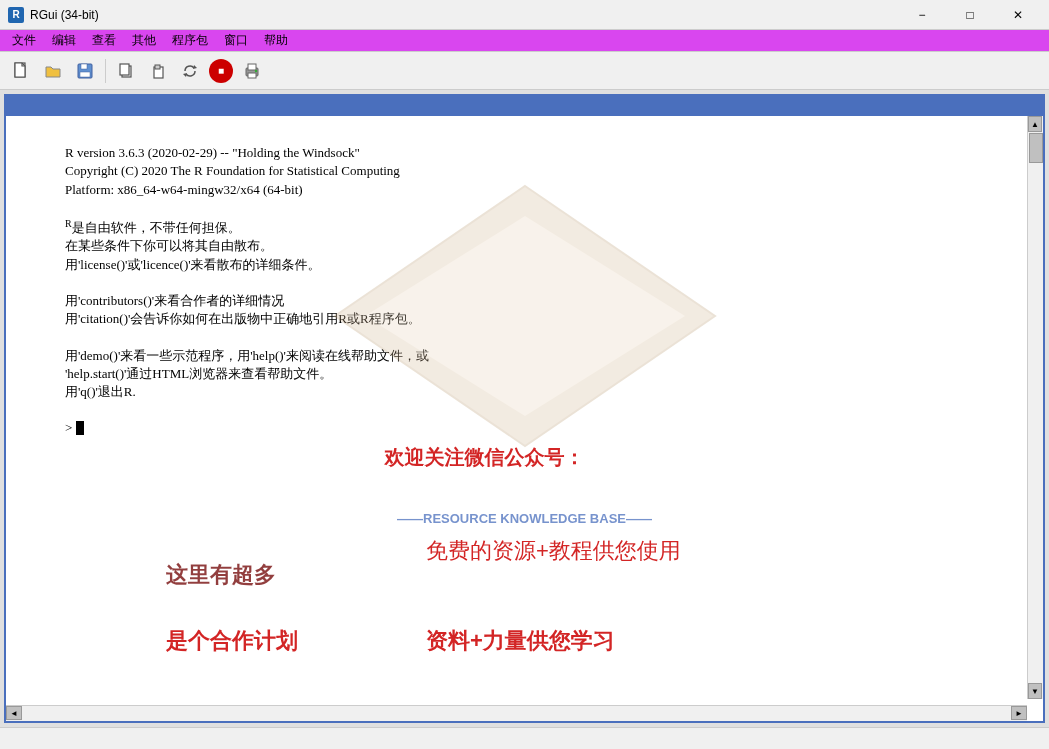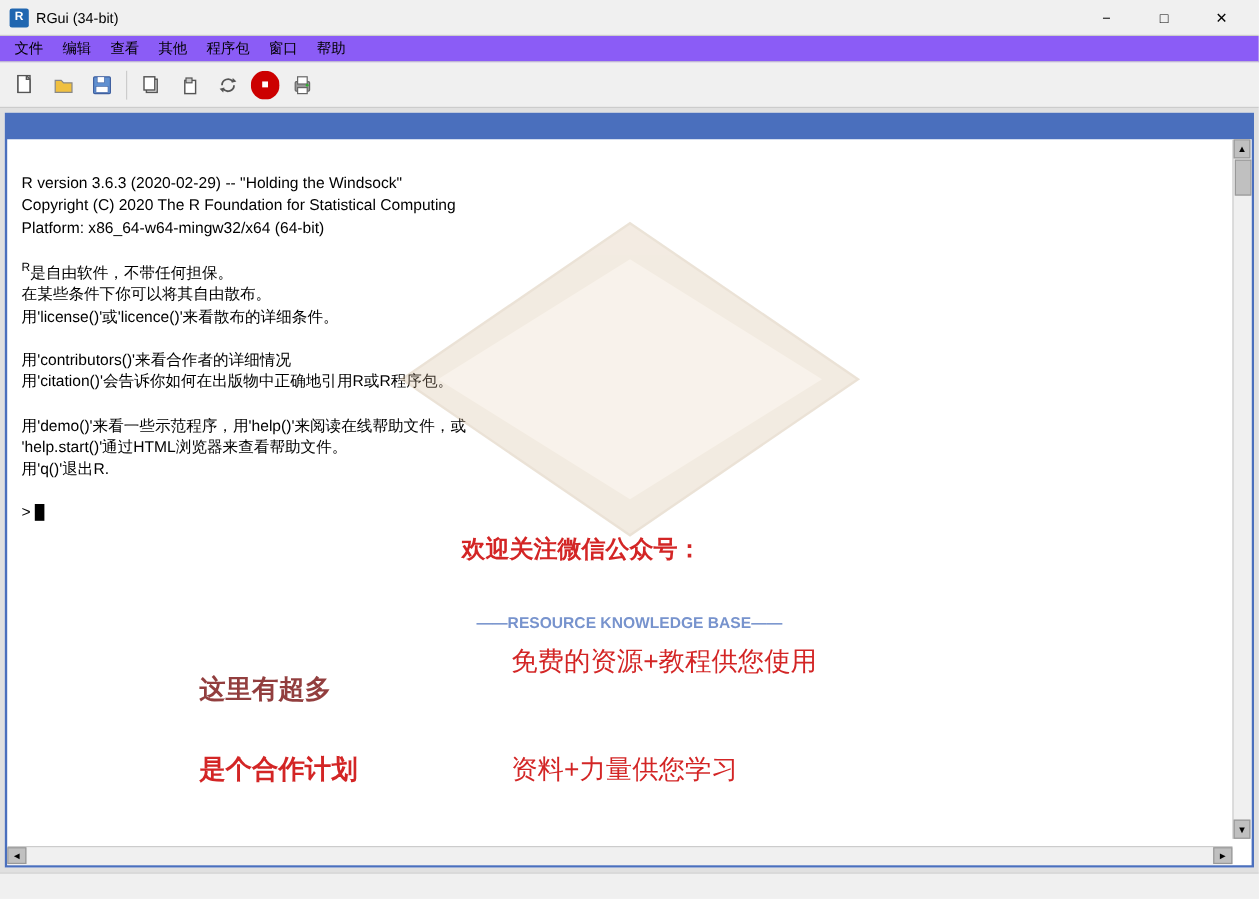--- a/index.html
+++ b/index.html
@@ -44,21 +44,21 @@
       cursor: pointer;
       display: flex;
       align-items: center;
       justify-content: center;
       font-size: 12px;
       color: #000;
     }
 
     
     .menu-bar {
-      background: #8b5cf6;
+      background: #d946ef;
       height: 22px;
       display: flex;
       align-items: center;
       padding: 0 4px;
       border-bottom: 1px solid #ccc;
     }
     .menu-item {
       padding: 2px 8px;
       font-size: 12px;
       cursor: pointer;
@@ -201,22 +201,23 @@
       background: #000;
       animation: blink 1s step-end infinite;
       vertical-align: text-bottom;
     }
     @keyframes blink {
       0%, 100% { opacity: 1; }
       50% { opacity: 0; }
     }
     .console-text {
       white-space: pre;
-      font-family: Liberation Sans, sans-serif;
+      font-family: Liberation Serif, serif;
       font-size: 13px;
+      margin-left: 47px;
     }
 
     .r-small {
       font-size: 10px;
       vertical-align: super;
     }
   </style>
 </head>
 <body>
 
@@ -341,21 +342,21 @@
 
       <div style="position:absolute;top:360px;left:50%;transform:translateX(-50%);font-size:13px;color:#4a6fbd;font-weight:bold;opacity:0.75;white-space:nowrap;margin-top:35px;">——RESOURCE KNOWLEDGE BASE——</div>
 
 
       <div style="position:absolute;top:444px;left:160px;font-size:22px;color:#7f1d1d;font-weight:bold;opacity:0.85;">这里有超多</div>
 
       <div style="position:absolute;top:420px;left:420px;font-size:22px;color:#cc0000;font-weight:normal;opacity:0.85;">免费的资源+教程供您使用</div>
 
       <div style="position:absolute;top:510px;left:160px;font-size:22px;color:#cc0000;font-weight:bold;opacity:0.85;">是个合作计划</div>
 
-      <div style="position:absolute;top:510px;left:420px;font-size:22px;color:#cc0000;font-weight:normal;opacity:0.85;">资料+力量供您学习</div>
+      <div style="position:absolute;top:510px;left:420px;font-size:22px;color:#cc0000;font-weight:bold;opacity:0.85;">资料+力量供您学习</div>
     </div>
 
     <div class="scrollbar-right">
       <div style="width:14px;height:16px;background:#c0c0c0;border:1px solid #999;display:flex;align-items:center;justify-content:center;font-size:8px;">▲</div>
       <div class="scrollbar-thumb"></div>
       <div style="position:absolute;bottom:0;width:14px;height:16px;background:#c0c0c0;border:1px solid #999;display:flex;align-items:center;justify-content:center;font-size:8px;">▼</div>
     </div>
 
     <div class="scrollbar-bottom">
       <div style="position:absolute;left:0;height:14px;width:16px;background:#c0c0c0;border:1px solid #999;display:flex;align-items:center;justify-content:center;font-size:8px;">◄</div>

